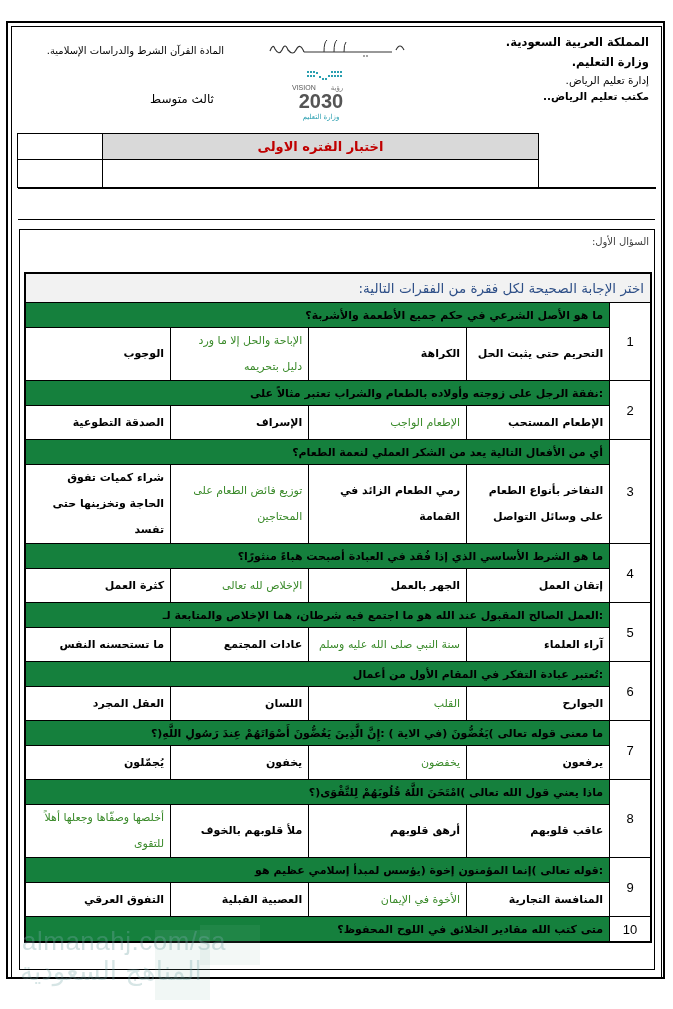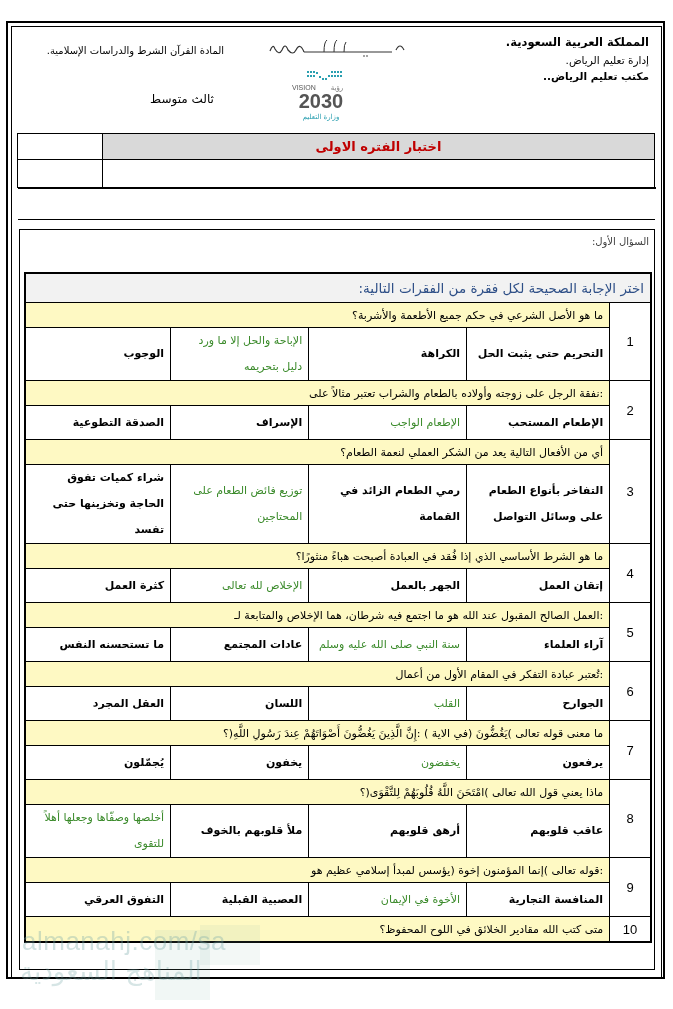--- a/index.html
+++ b/index.html
@@ -10,59 +10,60 @@
 
   .hdr-right { right:24px; top:32px; direction:rtl; text-align:right; font-family:"DejaVu Sans", sans-serif; font-size:11px; color:#000; line-height:20px; }
   .hdr-right .b { font-weight:bold; font-size:11.5px;margin-left:8px; }
   .hdr-right .s { font-size:10.5px; line-height:16px; }
   .hdr-left-subject { left:34px; top:45px; direction:rtl; font-size:10px; color:#000; width:190px; text-align:right; }
   .hdr-left-grade { left:142px; top:92px; direction:rtl; font-size:12px; color:#000; width:80px; text-align:center; }
 
   .basmala { left:264px; top:36px; width:150px; height:26px; }
   .vision { left:285px; top:70px; width:75px; height:52px; }
 
-  .title-table { left:17px; top:133px; width:638px; height:55px; border:1px solid #000; box-sizing:border-box; }
+  .title-table { left:17px; top:133px; width:522px; height:55px; border:1px solid #000; box-sizing:border-box; }
   .title-cells-left { position:absolute; left:0; top:0; width:84px; height:53px; border-right:1px solid #000; }
   .title-cells-left .c1 { position:absolute; left:0; top:0; width:84px; height:25px; border-bottom:1px solid #000; }
   .title-bar { position:absolute; left:85px; top:0; right:0; height:25px; background:#d9d9d9; border-bottom:1px solid #000; text-align:center; }
   .title-bar span { color:#c00000; font-weight:bold; font-size:13px; line-height:25px; font-family:"DejaVu Sans", sans-serif; }
   .name-row { position:absolute; left:85px; top:26px; right:0; height:27px; direction:rtl; }
   .name-row span { position:absolute; right:6px; top:4px; font-weight:bold; font-size:13px; }
   .title-bottom-shadow { left:18px; top:187px; width:638px; height:2px; background:#000; }
 
   .hr-line { left:18px; top:219px; width:637px; height:1px; background:#000; }
 
   .section-box { left:19px; top:229px; width:636px; height:741px; border:1px solid #000; box-sizing:border-box; }
   .section-title { right:24px; top:236px; direction:rtl; font-size:10px; color:#404040; }
 
   .q-table { left:24px; top:272px; width:628px; border-collapse:collapse; direction:rtl; border:2px solid #000; }
   .q-table td { border:1px solid #000; font-size:11px; color:#000; padding:0 6px; vertical-align:middle; }
   .q-table .instr { background:#f2f2f2; color:#2e4f87; font-size:13.5px; font-weight:normal; height:28px; }
   .q-table .num { width:28px; text-align:center; font-size:13px; font-family:"Liberation Sans", sans-serif; background:#fff; }
-  .q-table .qtext { background:#fef9c3; height:24px; font-weight:normal; font-size:11px;margin-left:23px; }
+  .q-table .qtext { background:#15803d; height:24px; font-weight:bold; font-size:11px;margin-left:23px; }
   .q-table .opt { font-weight:bold; font-size:11px; line-height:26px; }
   .q-table .opt.correct { color:#3a8a2a; font-weight:normal; }
   .q-table .o1 { width:131px; }
   .q-table .o2 { width:146px; }
   .q-table .o3 { width:126px; }
   .q-table .o4 { width:133px;text-align:right; }
 
   .watermark1 { left:22px; top:926px; font-family:"Liberation Sans", sans-serif; font-size:26px; color:rgba(120,170,170,0.35); letter-spacing:0.5px; }
   .watermark2 { left:20px; top:956px; font-size:26px; color:rgba(120,170,170,0.30); direction:rtl; }
   .watermark-block { left:155px; top:930px; width:55px; height:70px; background:rgba(140,190,170,0.12); }
   .watermark-block2 { left:200px; top:925px; width:60px; height:40px; background:rgba(140,190,170,0.10); }
 </style>
 </head>
 <body>
 
 <div class="abs border-outer"></div>
 <div class="abs border-inner"></div>
 
 <div class="abs hdr-right">
   <div class="b">المملكة العربية السعودية.</div>
+  <div class="b">وزارة التعليم.</div>
   <div class="s">إدارة تعليم الرياض.</div>
   <div class="s" style="font-weight:bold">مكتب تعليم الرياض..</div>
 </div>
 
 <div class="abs hdr-left-subject">المادة القرآن الشرط والدراسات الإسلامية.</div>
 <div class="abs hdr-left-grade">ثالث متوسط</div>
 
 <div class="abs basmala">
   <svg width="150" height="26" viewBox="0 0 150 26">
     <path d="M140 14 q-4 -8 -8 0 M128 16 L40 16" stroke="#333" stroke-width="1.2" fill="none"></path>

